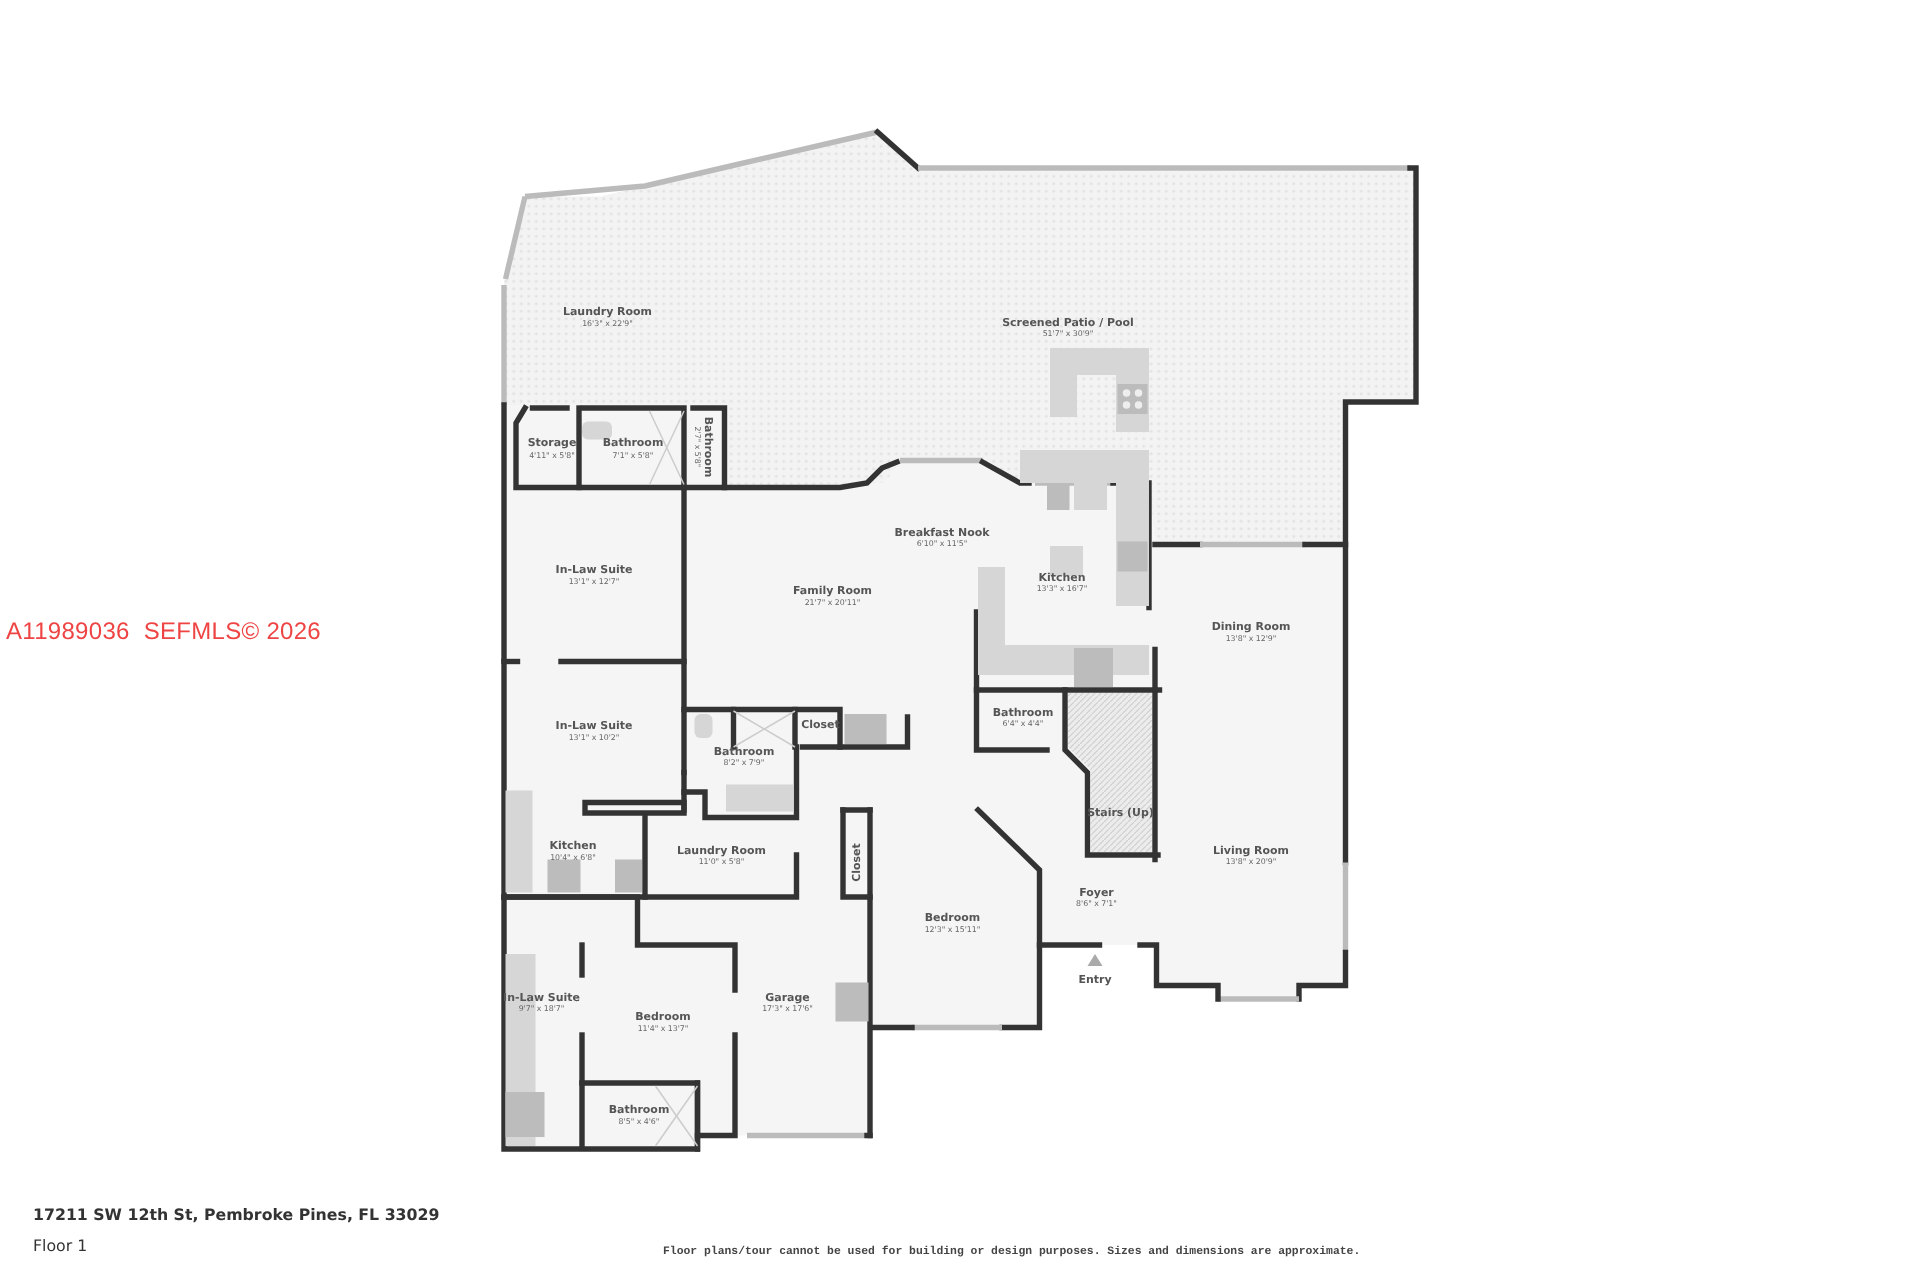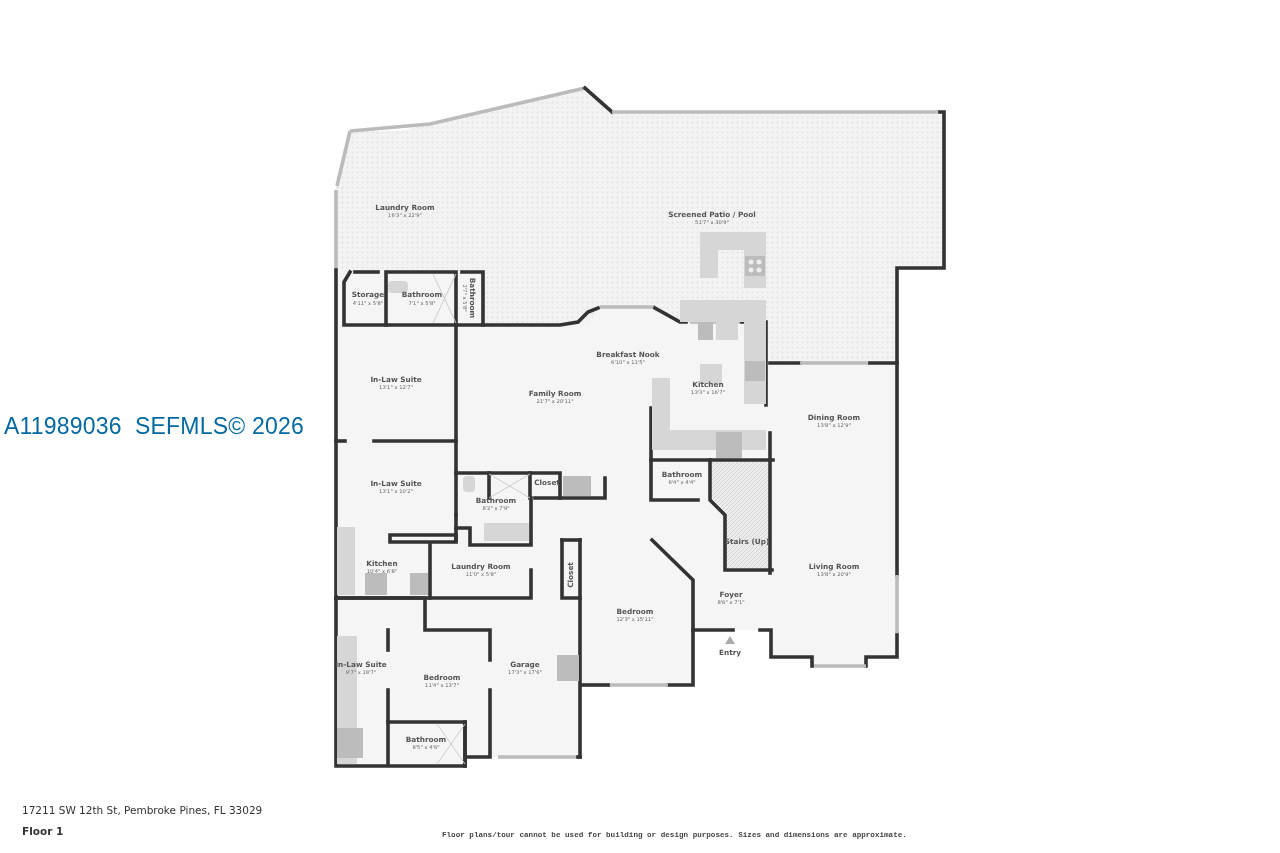--- a/index.html
+++ b/index.html
@@ -1,20 +1,20 @@
 <!DOCTYPE html>
 <html><head>
 <meta charset="utf-8">
 <style>
   html, body { margin:0; padding:0; background:#ffffff; }
   body { width:1280px; height:853px; position:relative; overflow:hidden; font-family:"Liberation Sans", sans-serif; }
   #plan { position:absolute; left:0; top:0; width:1280px; height:853px; }
-  .watermark { position:absolute; left:4px; top:413px; font-family:"Liberation Sans", sans-serif; font-size:23px; color:#0369a1; letter-spacing:0.2px; white-space:pre; }
-  .address { position:absolute; left:22px; top:804px; font-family:"DejaVu Sans", sans-serif; font-size:10.5px; font-weight:normal; color:#333;text-align:right; }
-  .floor { position:absolute; left:22px; top:825px; font-family:"DejaVu Sans", sans-serif; font-size:10.5px; font-weight:bold; color:#333; }
+  .watermark { position:absolute; left:4px; top:413px; font-family:"Liberation Sans", sans-serif; font-size:16px; color:#ef4444; letter-spacing:0.2px; white-space:pre; }
+  .address { position:absolute; left:22px; top:804px; font-family:"DejaVu Sans", sans-serif; font-size:10.5px; font-weight:bold; color:#333;text-align:right; }
+  .floor { position:absolute; left:22px; top:825px; font-family:"DejaVu Sans", sans-serif; font-size:10.5px; font-weight:normal; color:#333; }
   .disclaimer { position:absolute; left:442px; top:831px; font-family:Liberation Mono, monospace; font-size:7.6px; font-weight:bold; color:#444; }
   .rl { font-family:"DejaVu Sans", sans-serif; font-size:7.3px; fill:#555; font-weight:bold; }
   .rd { font-family:"DejaVu Sans", sans-serif; font-size:5.2px; fill:#666; }
   .wall { stroke:#333; stroke-width:3.6; fill:none; stroke-linecap:square; }
   .win { stroke:#bbb; stroke-width:3.6; fill:none; }
   .fix { fill:#d6d6d6; }
   .fixd { fill:#bcbcbc; }
 </style>
 </head>
 <body>

